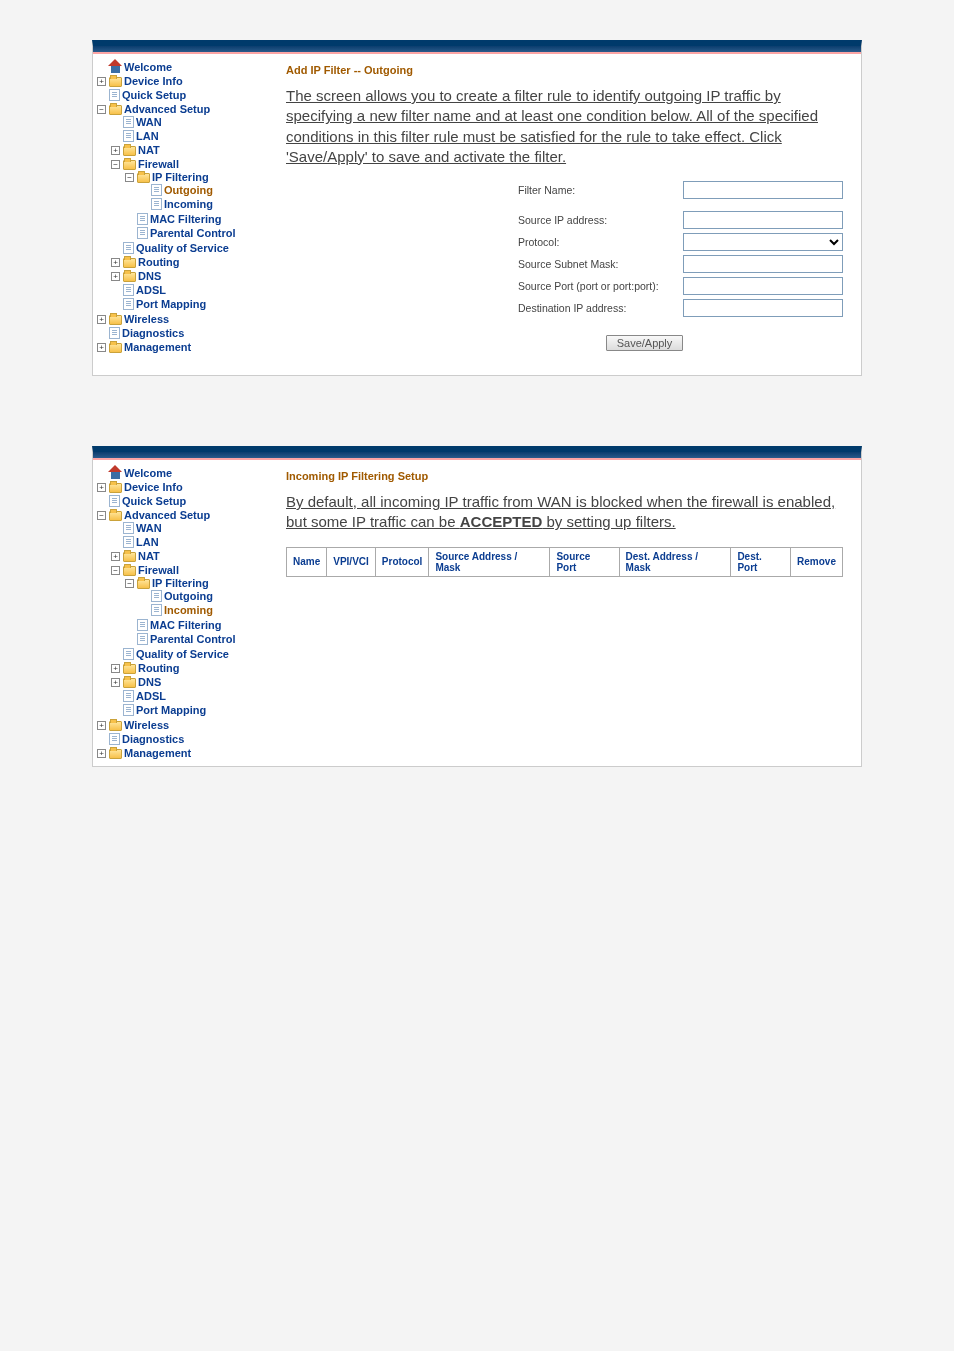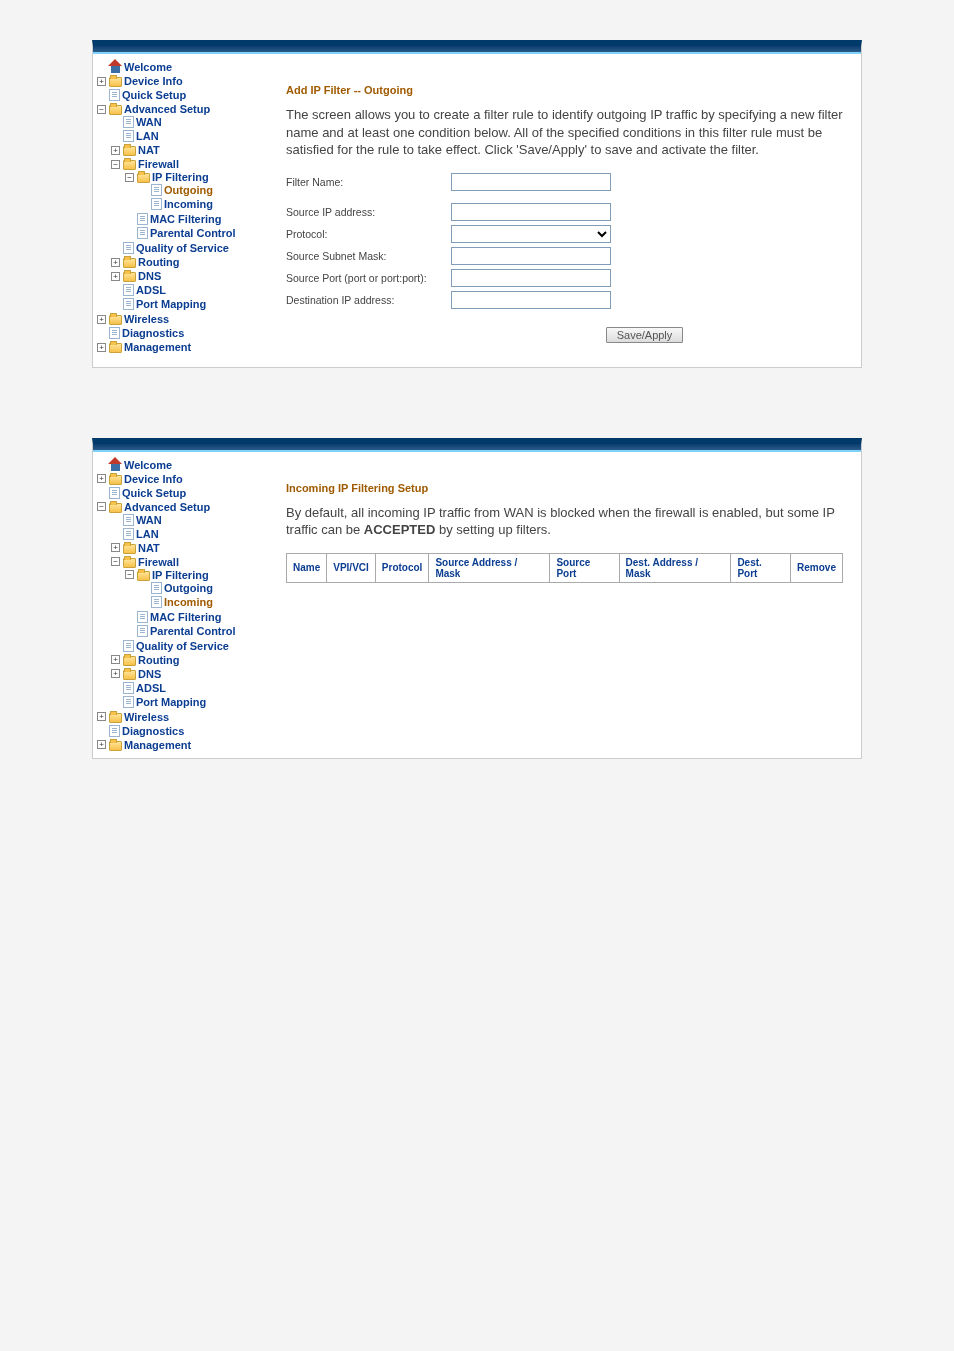--- a/index.html
+++ b/index.html
@@ -5,21 +5,21 @@
     * { box-sizing: border-box; margin: 0; padding: 0; }
     body {
       font-family: Verdana, Arial, sans-serif;
       font-size: 11px;
       background: #f4f4f4;
       width: 954px;
       height: 1351px;
       padding: 40px 20px;
     }
     .shot {
-      background: #7dd3fc;
+      background: #fca5a5;
       border: 1px solid #ccc;
       border-top: 6px solid #003a6b;
       margin-bottom: 70px;
       display: flex;
       width: 770px;
       margin-left: auto;
       margin-right: auto;
       position: relative;
       overflow: hidden;
     }
@@ -149,33 +149,34 @@
       background: #fff;
       flex-shrink: 0;
       margin-right: 1px;
     }
     .expander.none { border: none; background: transparent; }
     h3.form-title {
       color: #a05a00;
       font-size: 11px;
       font-weight: bold;
       margin-bottom: 10px;
-      margin-top: 20px;
     }
     .desc {
       color: #444;
-      font-size: 13px;
+      font-size: 15px;
       line-height: 1.35;
       margin-bottom: 14px;
+      text-decoration: underline;
     }
     .desc b { font-weight: bold; }
     .form-row {
       display: flex;
       align-items: center;
       margin-bottom: 4px;
+      justify-content: flex-end;
     }
     .form-row .flabel {
       width: 165px;
       color: #444;
       font-size: 10.5px;
     }
     .form-row input[type="text"], .form-row select {
       width: 160px;
       height: 18px;
       border: 1px solid #7f9db9;

